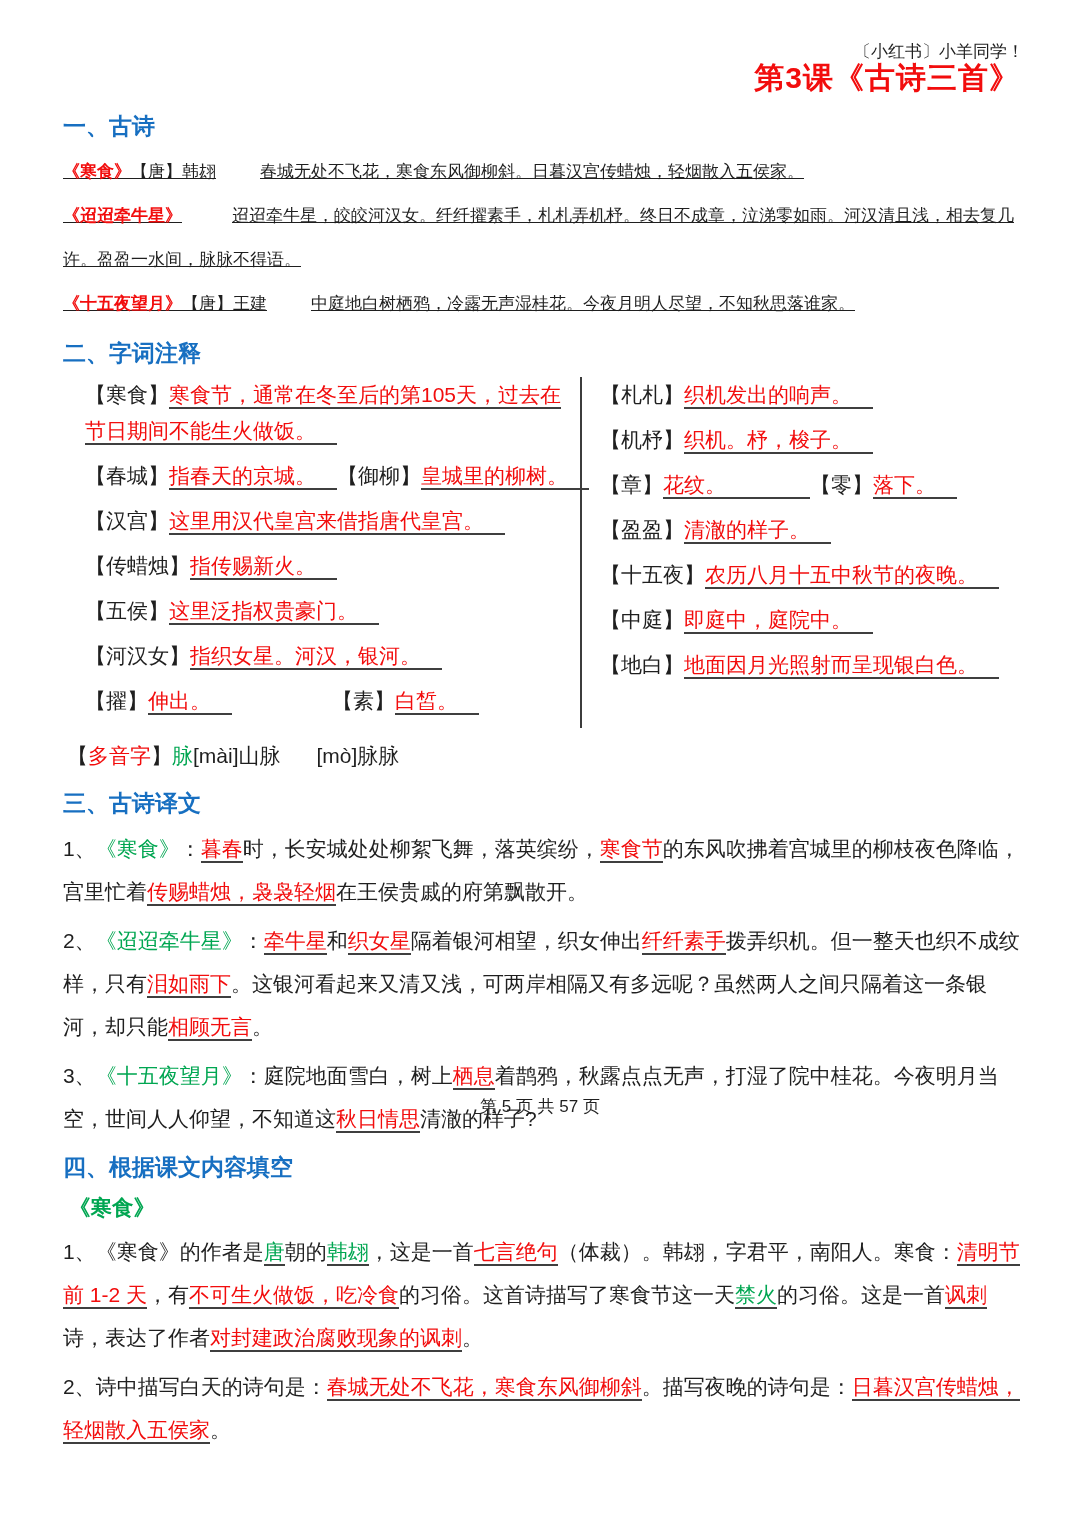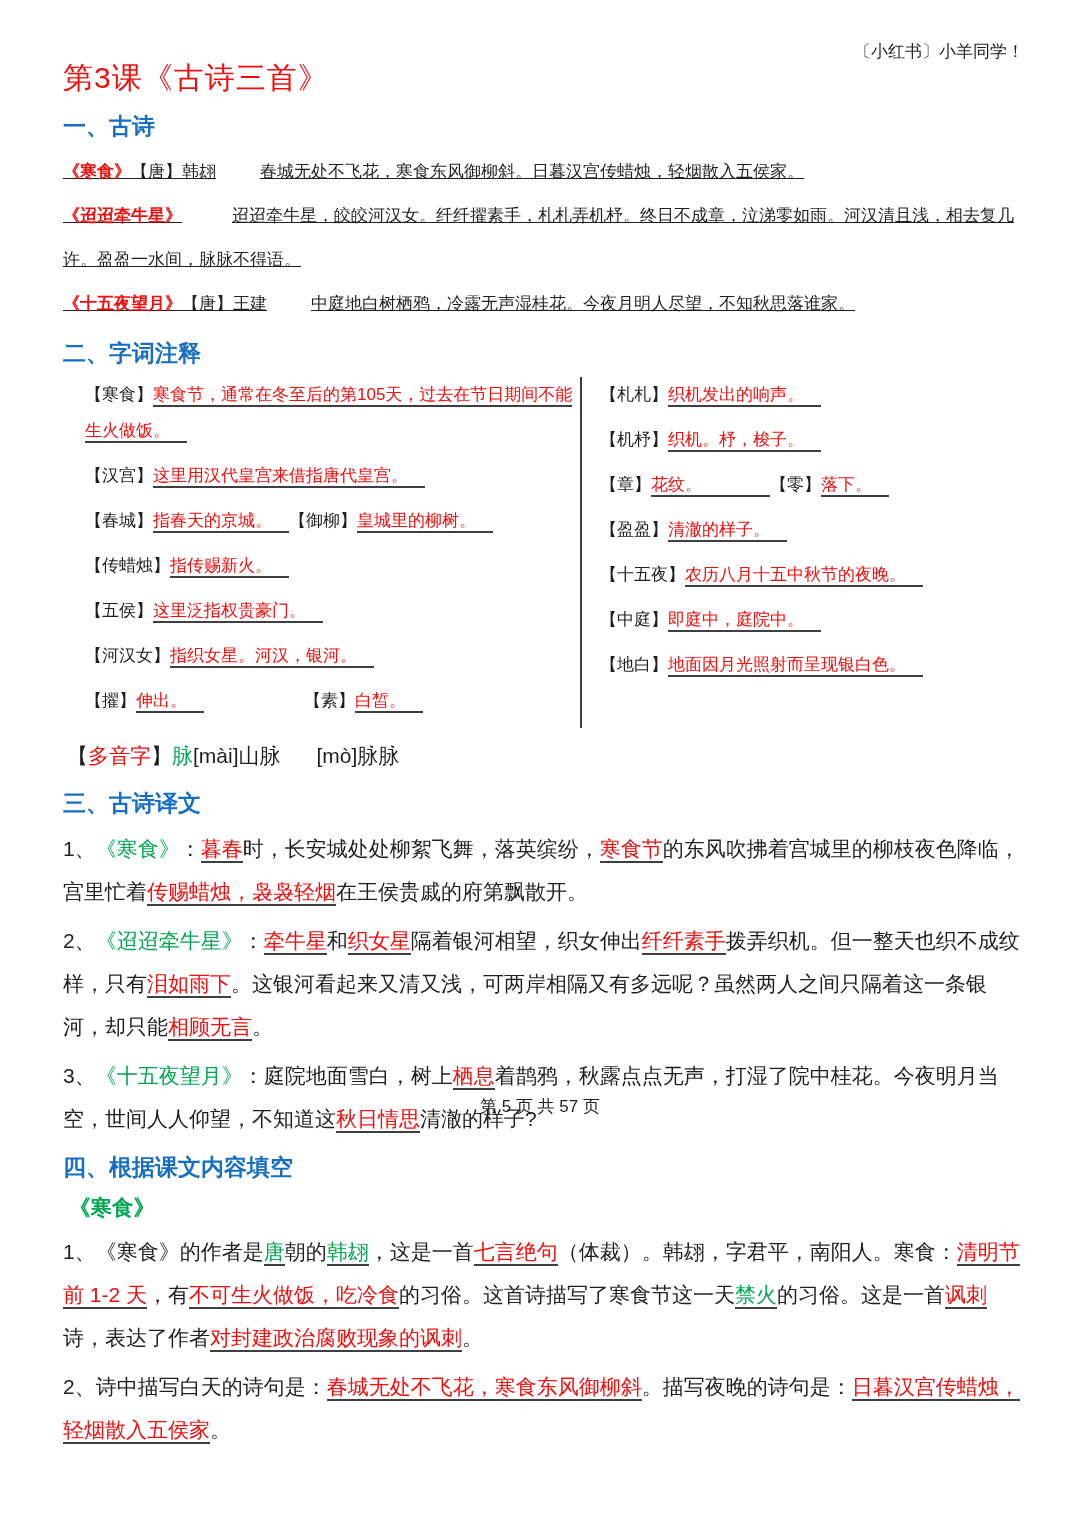--- a/index.html
+++ b/index.html
@@ -8,33 +8,33 @@
     background:#ffffff;
     font-family:"Liberation Sans", sans-serif;
     color:var(--ink, #1f1f1f);
   }
   .page { position:relative; width:1080px; height:1168px; padding:58px 60px 0 63px; }
   .header-right {
     position:absolute; top:40px; right:56px;
     font-size:17px; color:var(--ink,#1f1f1f);
   }
   .title {
-    text-align:left; font-size:30px; font-weight:400;
+    text-align:right; font-size:30px; font-weight:700;
     color:var(--red,#f20d0d); margin-bottom:6px; letter-spacing:1px;
   }
   .sec {
     font-size:23px; font-weight:700; color:var(--blue,#176fc1);
     margin:12px 0 8px;
   }
   .poem { font-size:17px; line-height:44px;text-decoration:underline; }
   .cols { display:flex; margin-top:6px; }
   .col-left  { width:517px; padding-left:22px; }
   .divider   { width:2px; background:#3c3c3c; }
   .col-right { flex:1; padding-left:18px; }
-  .def  { font-size:17px; line-height:36px; margin-bottom:9px; }
+  .def  { font-size:21px; line-height:36px; margin-bottom:9px; }
   .duoyin { font-size:21px; line-height:40px; margin:8px 0 0 4px; }
   .trans { font-size:21px; line-height:43px; margin-bottom:6px; }
   .subtitle {
     font-size:21.5px; font-weight:700; color:var(--green,#00a651);
     margin:10px 0 8px; padding-left:6px;
   }
   .footer {
     position:absolute; bottom:50px; left:0; width:100%;
     text-align:center; font-size:17px; color:var(--ink,#1f1f1f);
   }
@@ -58,22 +58,22 @@
 
   <h2 class="sec">一、古诗</h2>
   <p class="poem"><span class="seg-rb">《寒食》</span><span class="seg-k">【唐】韩翃</span><span class="gap" style="width: 44px;"></span><span class="seg-k">春城无处不飞花，寒食东风御柳斜。日暮汉宫传蜡烛，轻烟散入五侯家。</span></p>
   <p class="poem"><span class="seg-rb">《迢迢牵牛星》</span><span class="gap" style="width: 50px;"></span><span class="seg-k">迢迢牵牛星，皎皎河汉女。纤纤擢素手，札札弄机杼。终日不成章，泣涕零如雨。河汉清且浅，相去复几许。盈盈一水间，脉脉不得语。</span></p>
   <p class="poem"><span class="seg-rb">《十五夜望月》</span><span class="seg-k">【唐】王建</span><span class="gap" style="width: 44px;"></span><span class="seg-k">中庭地白树栖鸦，冷露无声湿桂花。今夜月明人尽望，不知秋思落谁家。</span></p>
 
   <h2 class="sec">二、字词注释</h2>
   <div class="cols">
     <div class="col-left">
       <p class="def"><span class="seg-k">【寒食】</span><span class="seg-ru">寒食节，通常在冬至后的第105天，过去在节日期间不能生火做饭。　</span></p>
+      <p class="def"><span class="seg-k">【春城】</span><span class="seg-ru">指春天的京城。　</span><span class="seg-k">【御柳】</span><span class="seg-ru">皇城里的柳树。　</span></p>
       <p class="def"><span class="seg-k">【汉宫】</span><span class="seg-ru">这里用汉代皇宫来借指唐代皇宫。　</span></p>
-      <p class="def"><span class="seg-k">【春城】</span><span class="seg-ru">指春天的京城。　</span><span class="seg-k">【御柳】</span><span class="seg-ru">皇城里的柳树。　</span></p>
       <p class="def"><span class="seg-k">【传蜡烛】</span><span class="seg-ru">指传赐新火。　</span></p>
       <p class="def"><span class="seg-k">【五侯】</span><span class="seg-ru">这里泛指权贵豪门。　</span></p>
       <p class="def"><span class="seg-k">【河汉女】</span><span class="seg-ru">指织女星。河汉，银河。　</span></p>
       <p class="def"><span class="seg-k">【擢】</span><span class="seg-ru">伸出。　</span><span class="gap" style="width: 100px;"></span><span class="seg-k">【素】</span><span class="seg-ru">白皙。　</span></p>
     </div>
     <div class="divider"></div>
     <div class="col-right">
       <p class="def"><span class="seg-k">【札札】</span><span class="seg-ru">织机发出的响声。　</span></p>
       <p class="def"><span class="seg-k">【机杼】</span><span class="seg-ru">织机。杼，梭子。　</span></p>
       <p class="def"><span class="seg-k">【章】</span><span class="seg-ru">花纹。　　　　</span><span class="seg-k">【零】</span><span class="seg-ru">落下。　</span></p>

